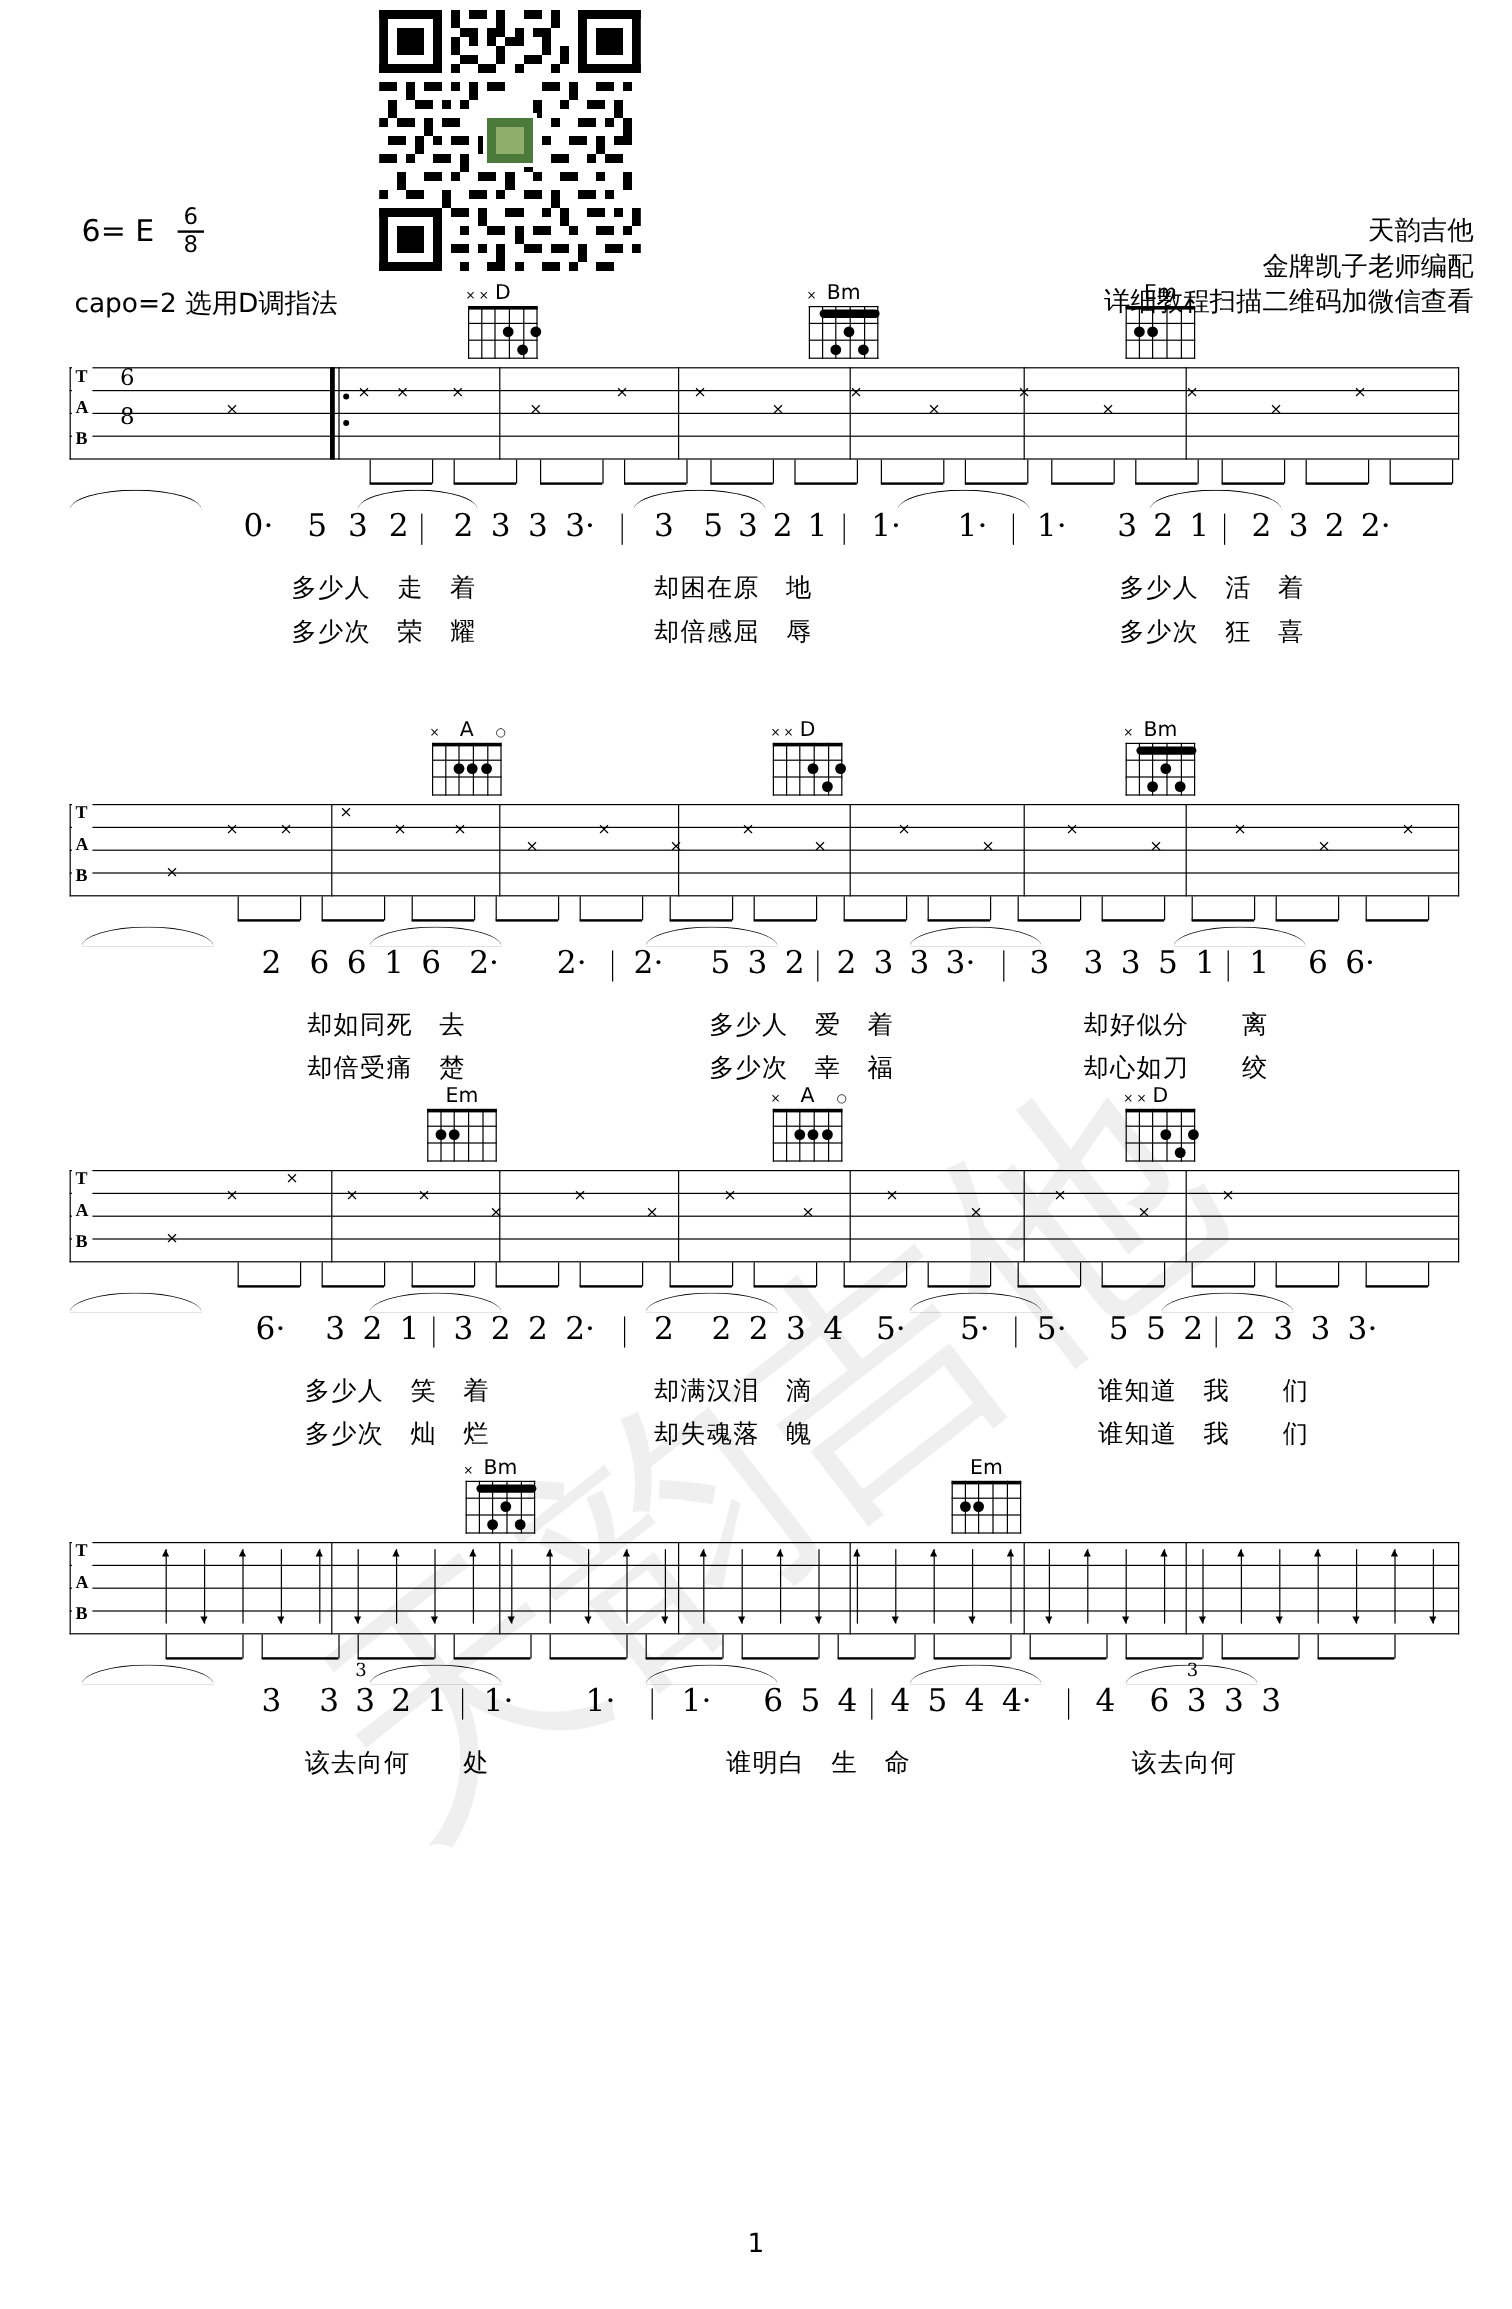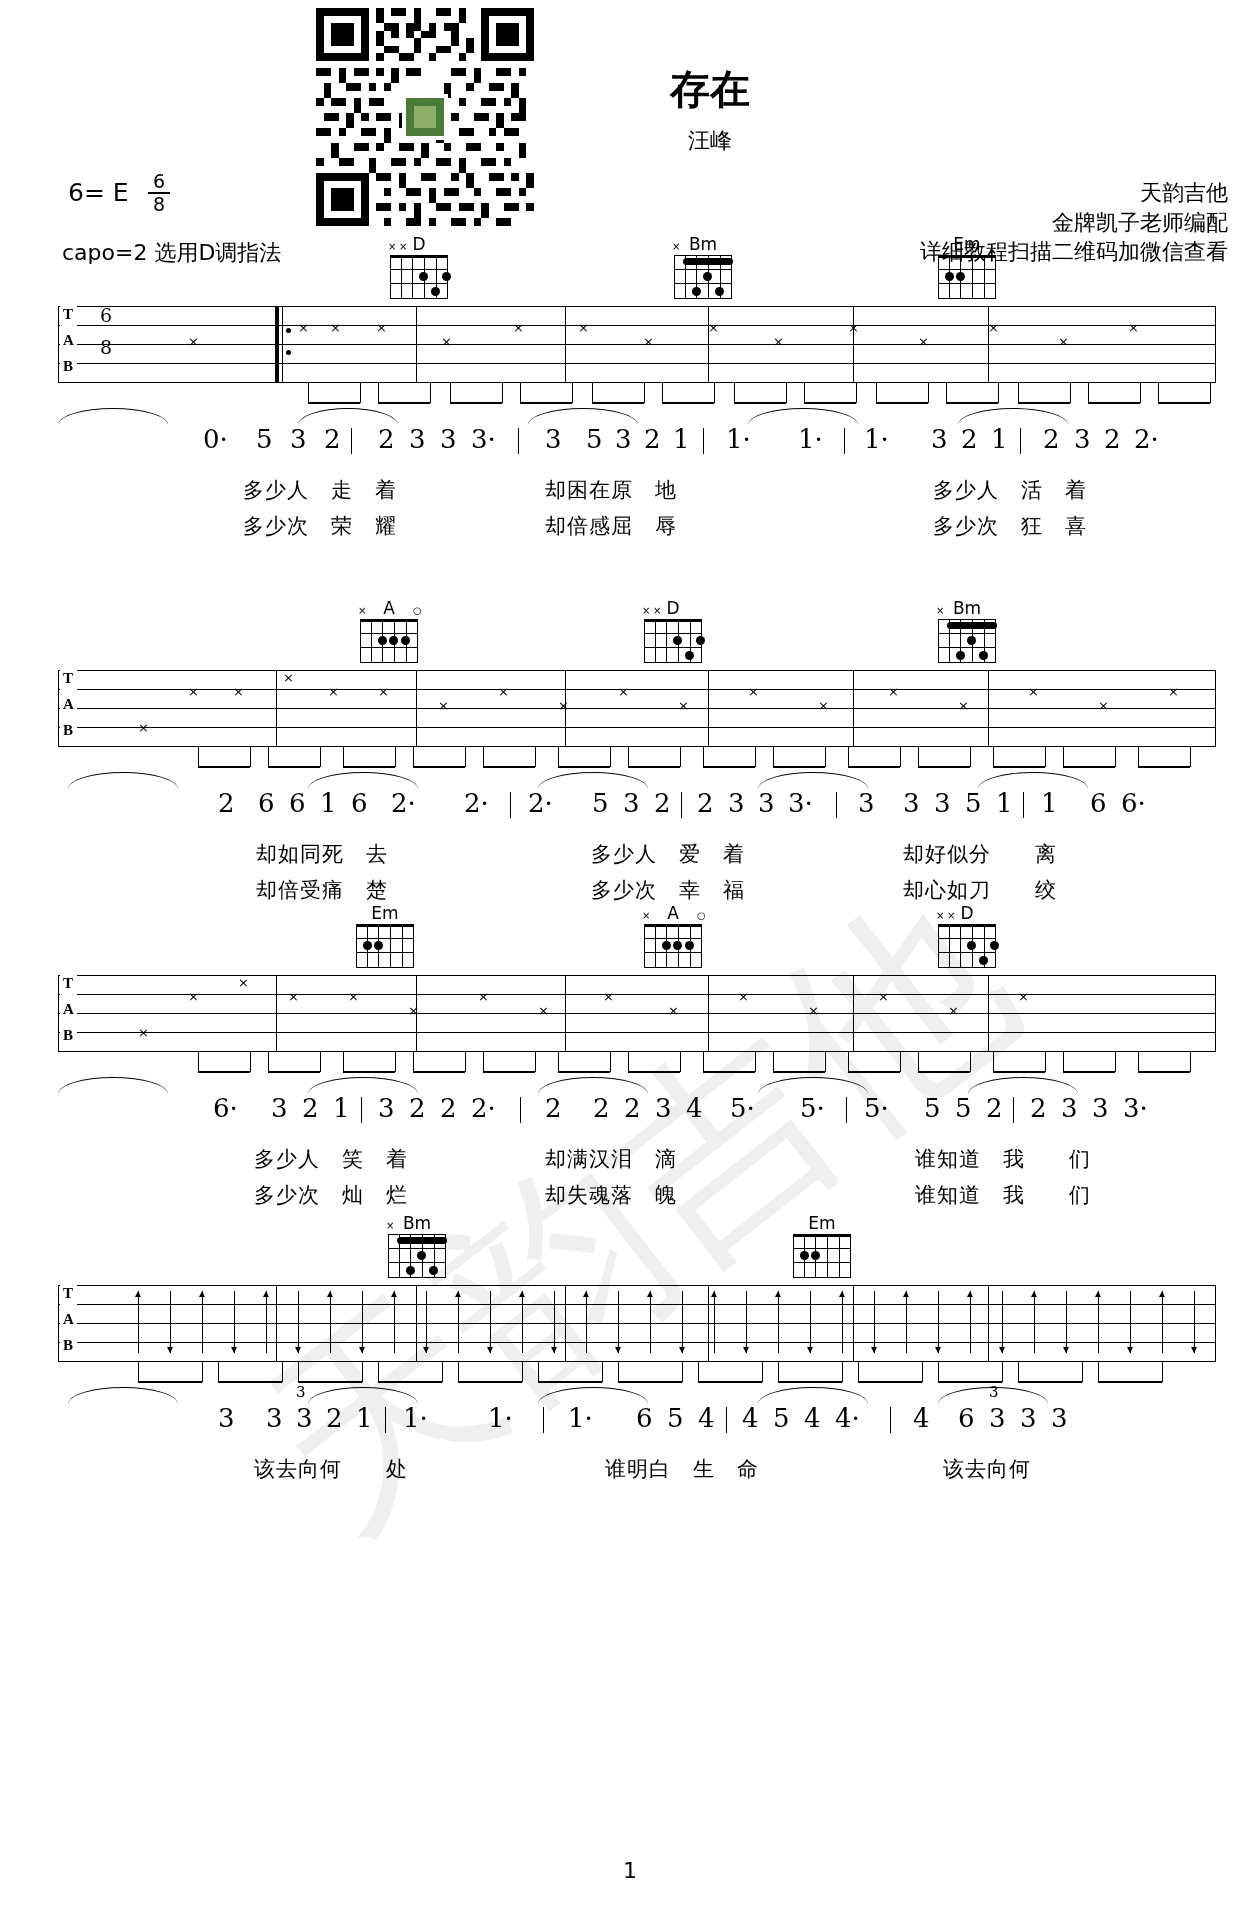--- a/index.html
+++ b/index.html
@@ -280,22 +280,20 @@
       <rect x="15" y="28" width="1" height="1"></rect>
         <rect x="18" y="28" width="2" height="1"></rect>
       <rect x="21" y="28" width="1" height="1"></rect>
         <rect x="24" y="28" width="2" height="1"></rect>
     </g>
     <rect x="11.5" y="11.5" width="6" height="6" fill="#fff"></rect>
     <rect x="12" y="12" width="5" height="5" fill="#4c7a3a"></rect>
     <rect x="13" y="13" width="3" height="3" fill="#8fae6b"></rect>
   </svg>
 
-  <div class="title">存在</div>
-  <div class="subtitle">汪峰</div>
 
   <div class="key">6= E</div>
   <div class="meter">
     <span class="num">6</span>
     <span class="bar"></span>
     <span class="den">8</span>
   </div>
   <div class="capo">capo=2  选用D调指法</div>
 
   <div class="credits">

